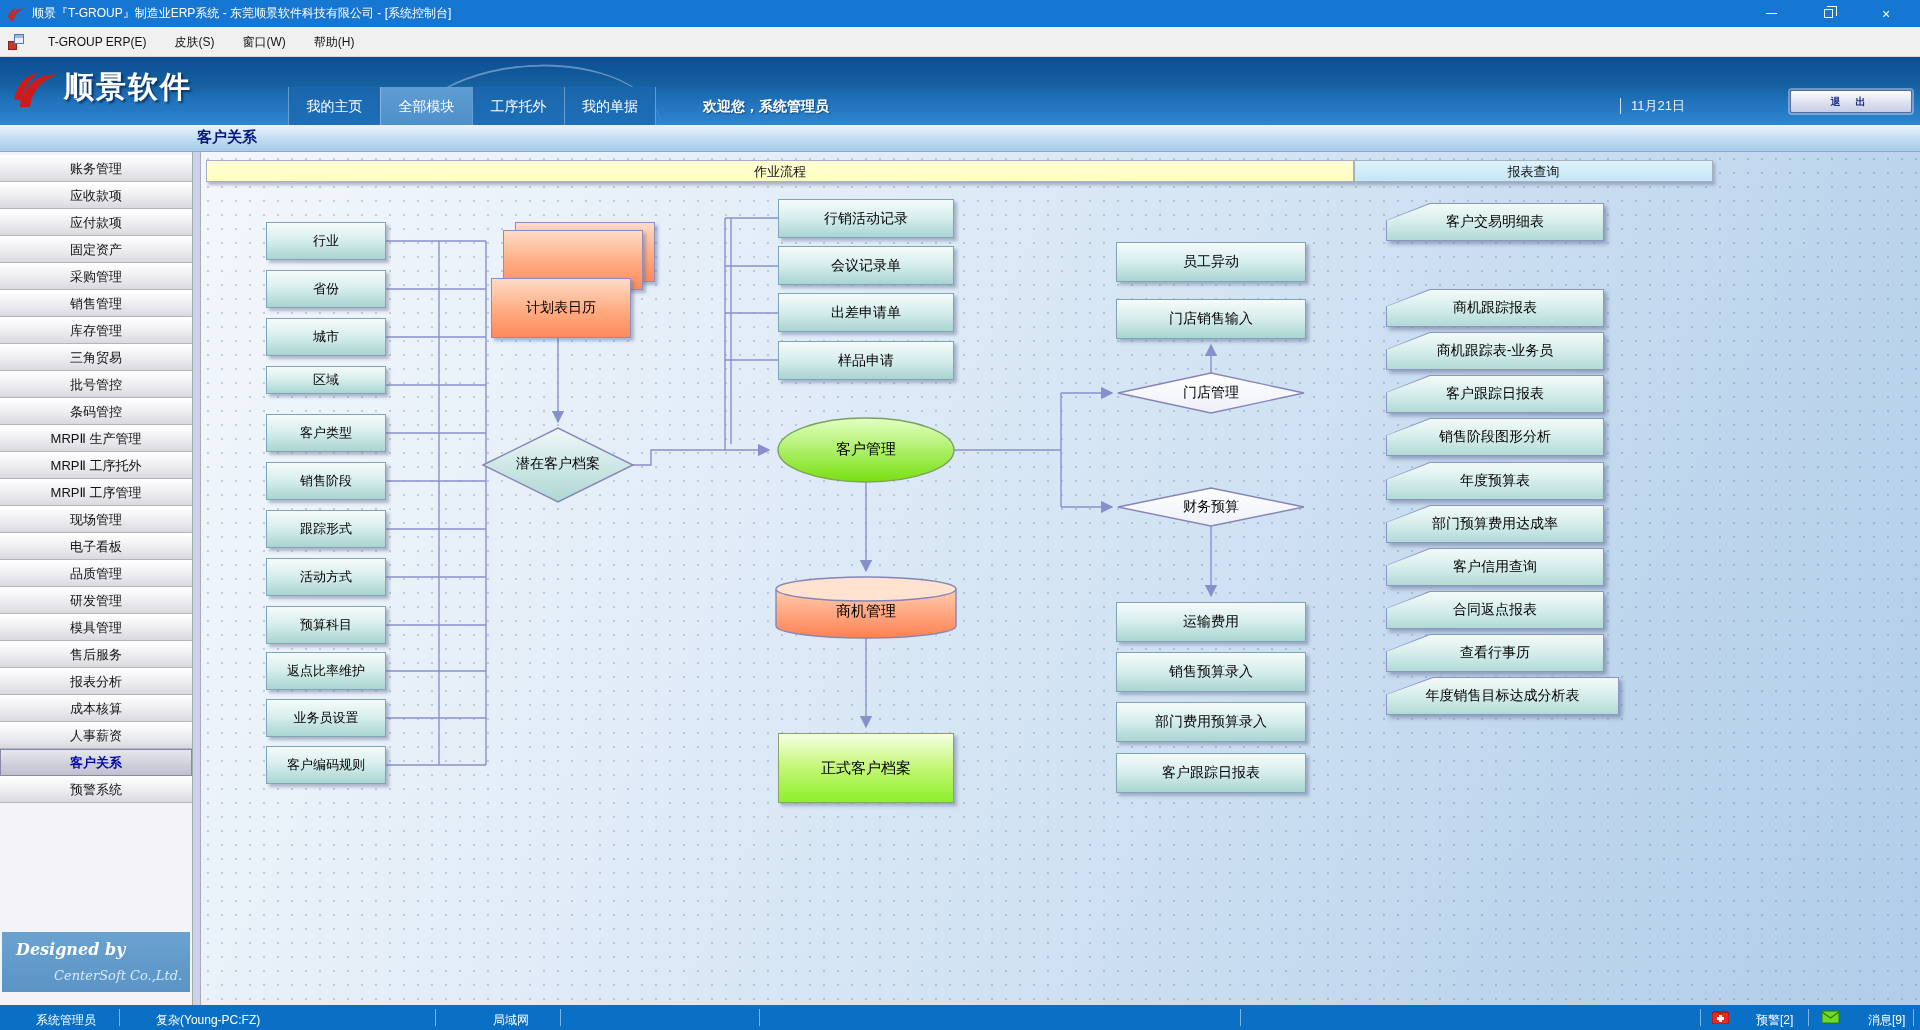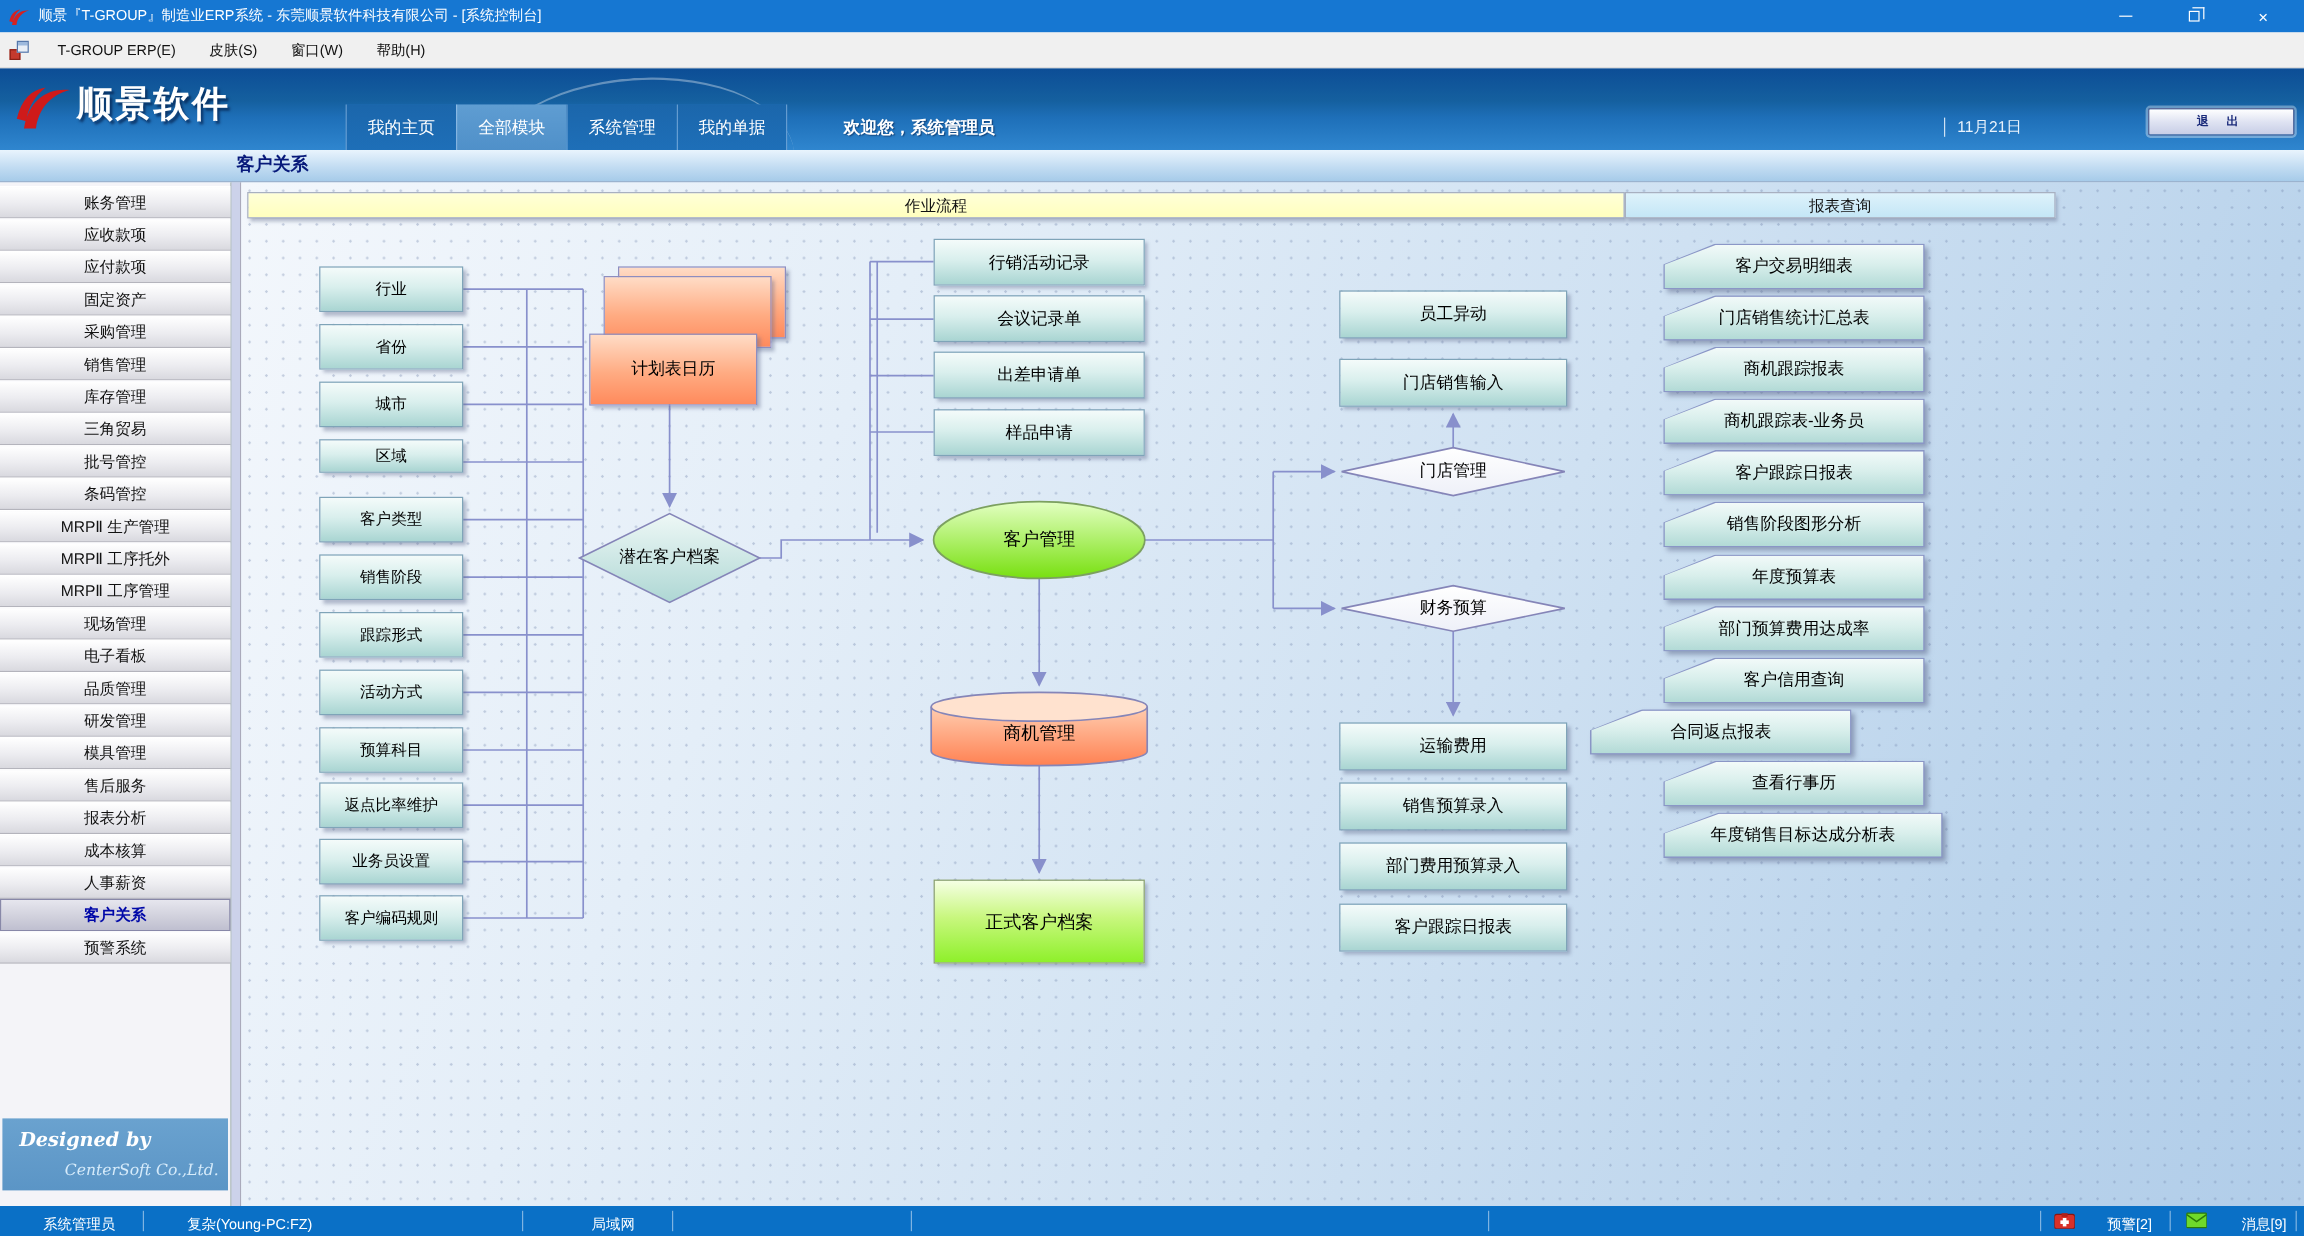--- a/index.html
+++ b/index.html
@@ -154,21 +154,21 @@
   <div id="header" class="abs">
     <div class="swoosh"></div>
     <svg id="hlogo" viewBox="0 0 48 48">
       <path d="M8 42 C12 18 28 8 46 10 C30 14 20 26 18 42 Z" fill="#cf1a1a"></path>
       <path d="M2 34 C6 18 14 10 26 8 C16 16 11 26 10 36 Z" fill="#cf1a1a"></path>
     </svg>
     <div id="logotext">顺景软件</div>
     <div id="tabs">
       <div class="tab">我的主页</div>
       <div class="tab active">全部模块</div>
-      <div class="tab">系统管理</div>
+      <div class="tab">工序托外</div>
       <div class="tab">我的单据</div>
     </div>
     <div id="welcome">欢迎您，系统管理员</div>
     <div id="datewrap">
       <span class="vsep"></span>
       <span>11月21日</span>
     </div>
     <div id="exitbtn">退 出</div>
   </div>
 
@@ -323,24 +323,20 @@
     <div class="tealbtn bigbtn" style="left:915px;top:147px;width:190px;height:40px;">门店销售输入</div>
     <div class="tealbtn bigbtn" style="left:915px;top:450px;width:190px;height:40px;">运输费用</div>
     <div class="tealbtn bigbtn" style="left:915px;top:500px;width:190px;height:40px;">销售预算录入</div>
     <div class="tealbtn bigbtn" style="left:915px;top:550px;width:190px;height:40px;">部门费用预算录入</div>
     <div class="tealbtn bigbtn" style="left:915px;top:601px;width:190px;height:40px;">客户跟踪日报表</div>
 
     <div class="rptbtn" style="left:1185px;top:51px;">
         <div class="shape"></div>
         <div class="fill">客户交易明细表</div>
       </div>
-    <div class="rptbtn" style="left:1185px;top:94px;">
-        <div class="shape"></div>
-        <div class="fill">门店销售统计汇总表</div>
-      </div>
     <div class="rptbtn" style="left:1185px;top:137px;">
         <div class="shape"></div>
         <div class="fill">商机跟踪报表</div>
       </div>
     <div class="rptbtn" style="left:1185px;top:180px;">
         <div class="shape"></div>
         <div class="fill">商机跟踪表-业务员</div>
       </div>
     <div class="rptbtn" style="left:1185px;top:223px;">
         <div class="shape"></div>
@@ -355,21 +351,21 @@
         <div class="fill">年度预算表</div>
       </div>
     <div class="rptbtn" style="left:1185px;top:353px;">
         <div class="shape"></div>
         <div class="fill">部门预算费用达成率</div>
       </div>
     <div class="rptbtn" style="left:1185px;top:396px;">
         <div class="shape"></div>
         <div class="fill">客户信用查询</div>
       </div>
-    <div class="rptbtn" style="left:1124px;top:439px;">
+    <div class="rptbtn" style="left:1185px;top:439px;">
         <div class="shape"></div>
         <div class="fill">合同返点报表</div>
       </div>
     <div class="rptbtn" style="left:1185px;top:482px;">
         <div class="shape"></div>
         <div class="fill">查看行事历</div>
       </div>
     <div class="rptbtn" style="left:1185px;top:525px;width:233px;">
         <div class="shape"></div>
         <div class="fill">年度销售目标达成分析表</div>

